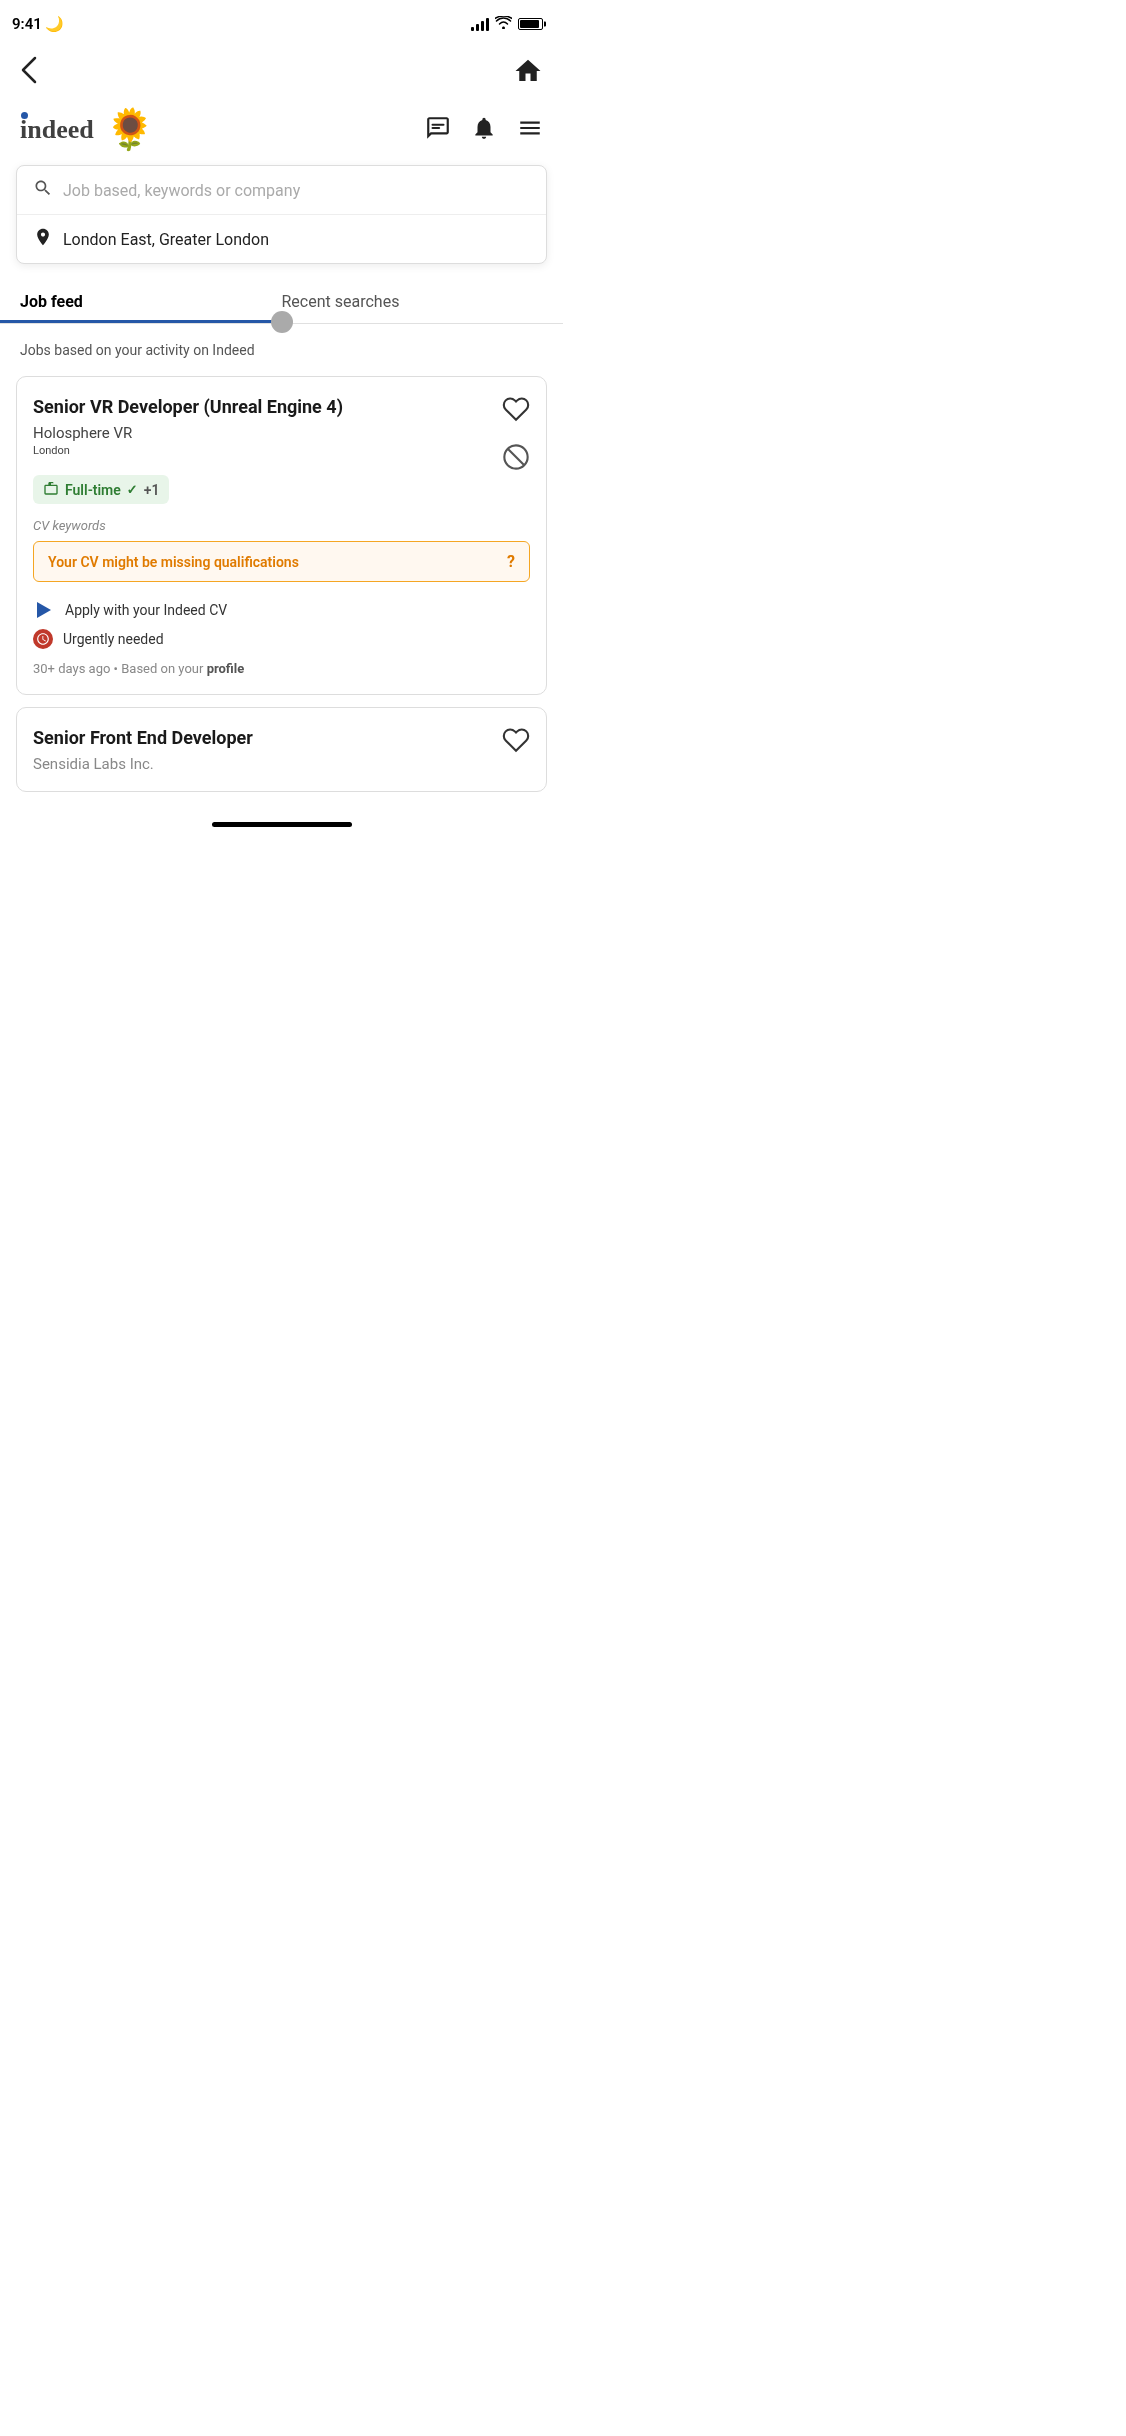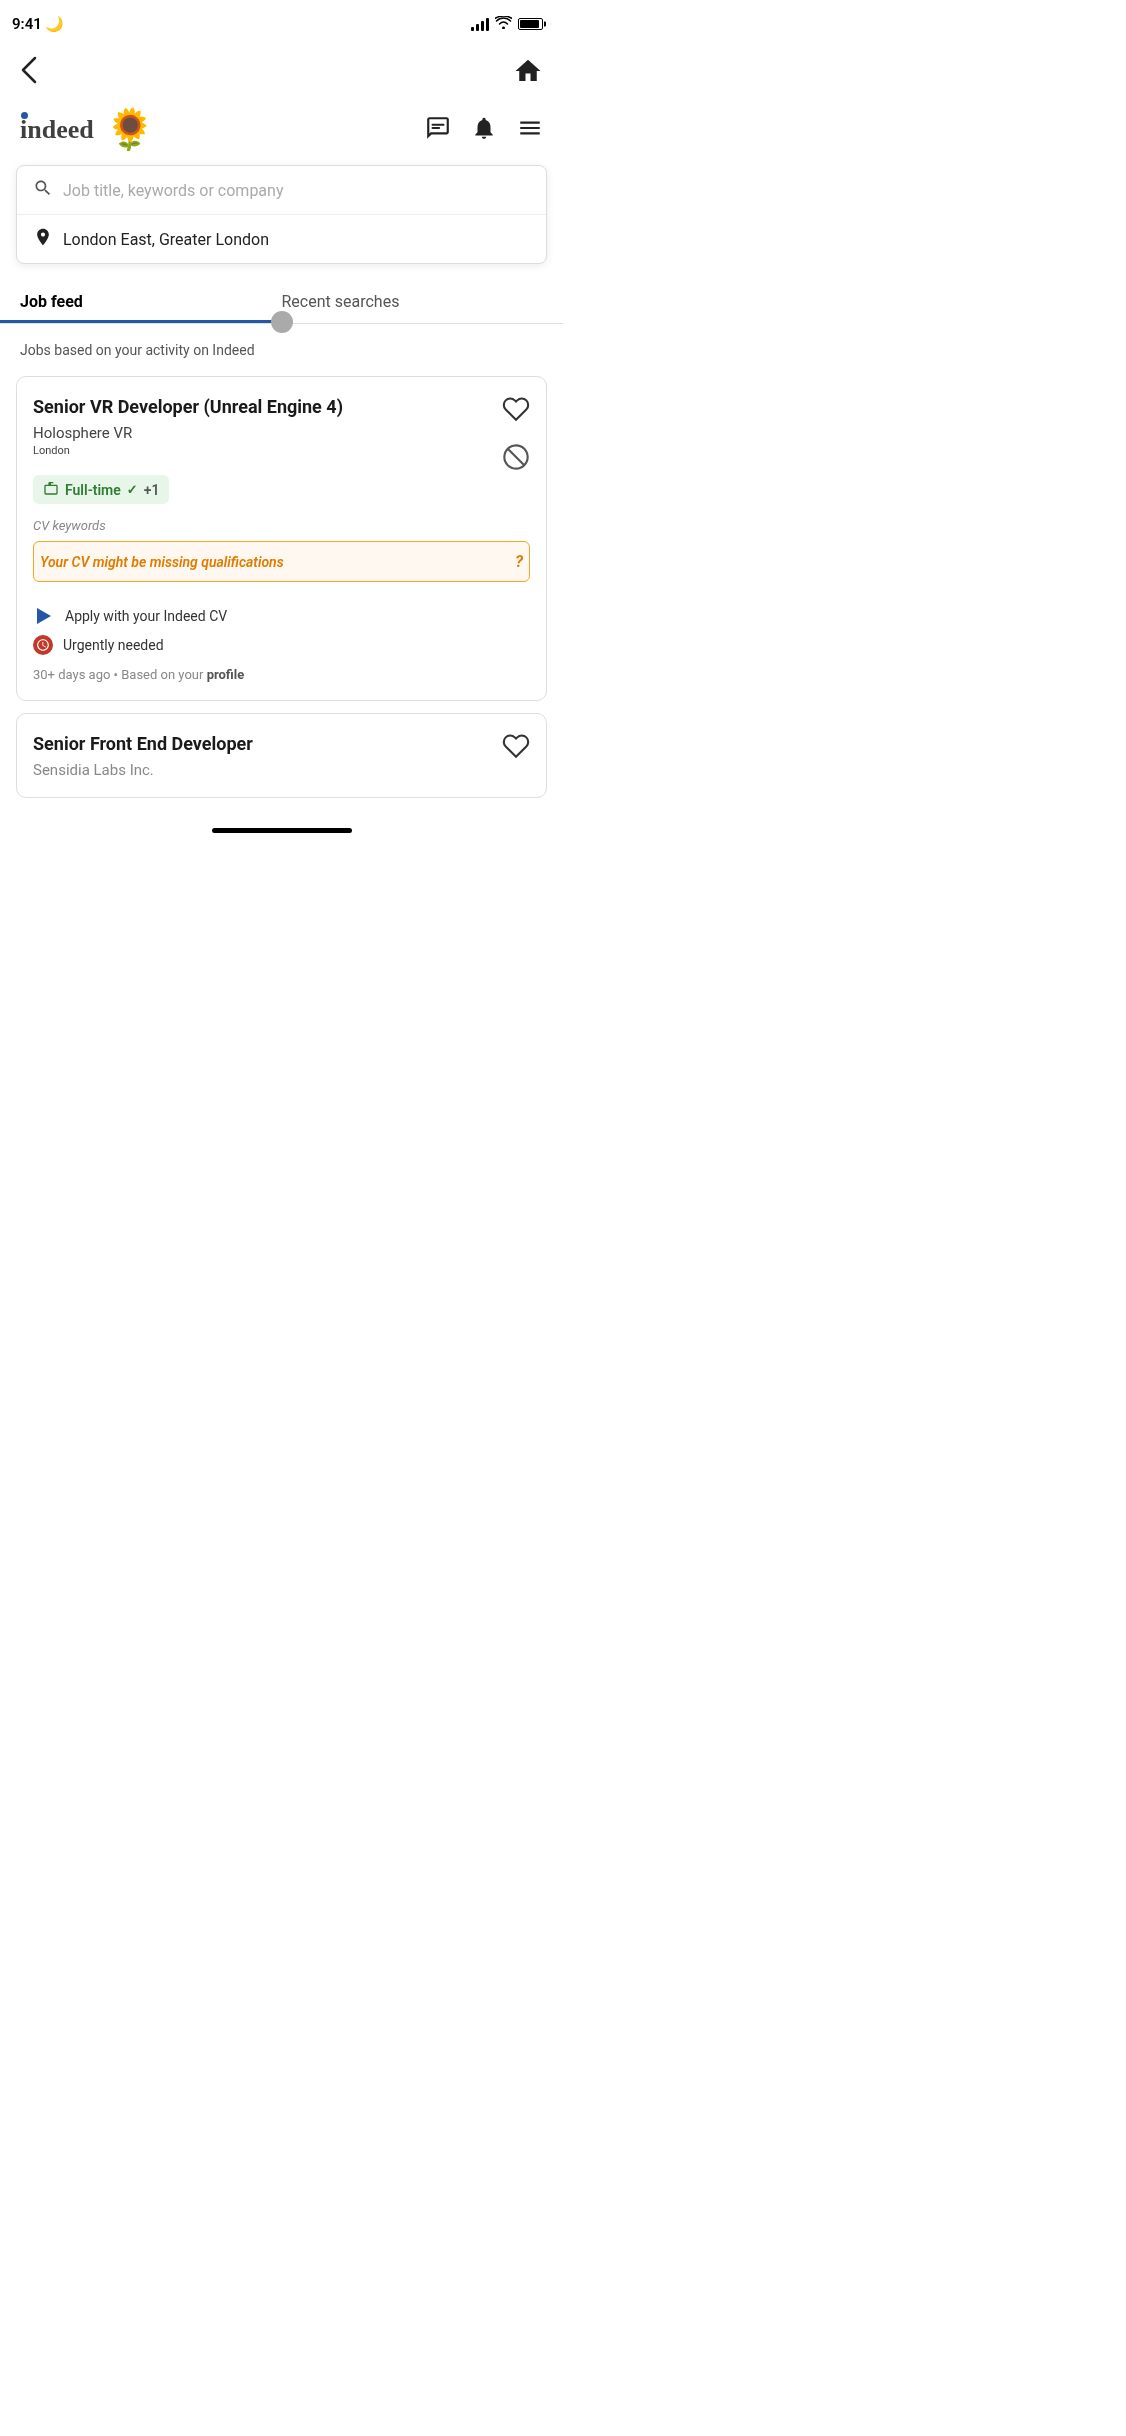--- a/index.html
+++ b/index.html
@@ -332,23 +332,22 @@
       margin-bottom: 8px;
     }
 
     .cv-warning {
       display: flex;
       align-items: center;
       justify-content: space-between;
       background: #fff8f0;
       border: 1px solid #f5a623;
       border-radius: 6px;
-      padding: 10px 6px;
-      margin-bottom: 23px;
-      font-style: italic;
+      padding: 10px 14px;
+      margin-bottom: 17px;
     }
 
     .cv-warning-text {
       color: #e07b00;
       font-size: 14px;
       font-weight: 600;
     }
 
     .cv-warning-q {
       color: #e07b00;
@@ -536,21 +535,21 @@
   </div>
 </div>
 
 <div class="search-container">
   <div class="search-row">
     <div class="search-icon-wrap">
       <svg width="20" height="20" viewBox="0 0 24 24" fill="#555">
         <path d="M15.5 14h-.79l-.28-.27C15.41 12.59 16 11.11 16 9.5 16 5.91 13.09 3 9.5 3S3 5.91 3 9.5 5.91 16 9.5 16c1.61 0 3.09-.59 4.23-1.57l.27.28v.79l5 4.99L20.49 19l-4.99-5zm-6 0C7.01 14 5 11.99 5 9.5S7.01 5 9.5 5 14 7.01 14 9.5 11.99 14 9.5 14z"></path>
       </svg>
     </div>
-    <div class="search-input-text">Job title, keywords or company</div>
+    <div class="search-input-text">Job based, keywords or company</div>
   </div>
   <div class="location-row">
     <div class="location-icon">
       <svg width="20" height="20" viewBox="0 0 24 24" fill="#222">
         <path d="M12 2C8.13 2 5 5.13 5 9c0 5.25 7 13 7 13s7-7.75 7-13c0-3.87-3.13-7-7-7zm0 9.5c-1.38 0-2.5-1.12-2.5-2.5s1.12-2.5 2.5-2.5 2.5 1.12 2.5 2.5-1.12 2.5-2.5 2.5z"></path>
       </svg>
     </div>
     <div class="location-text">London East, Greater London</div>
   </div>
 </div>

